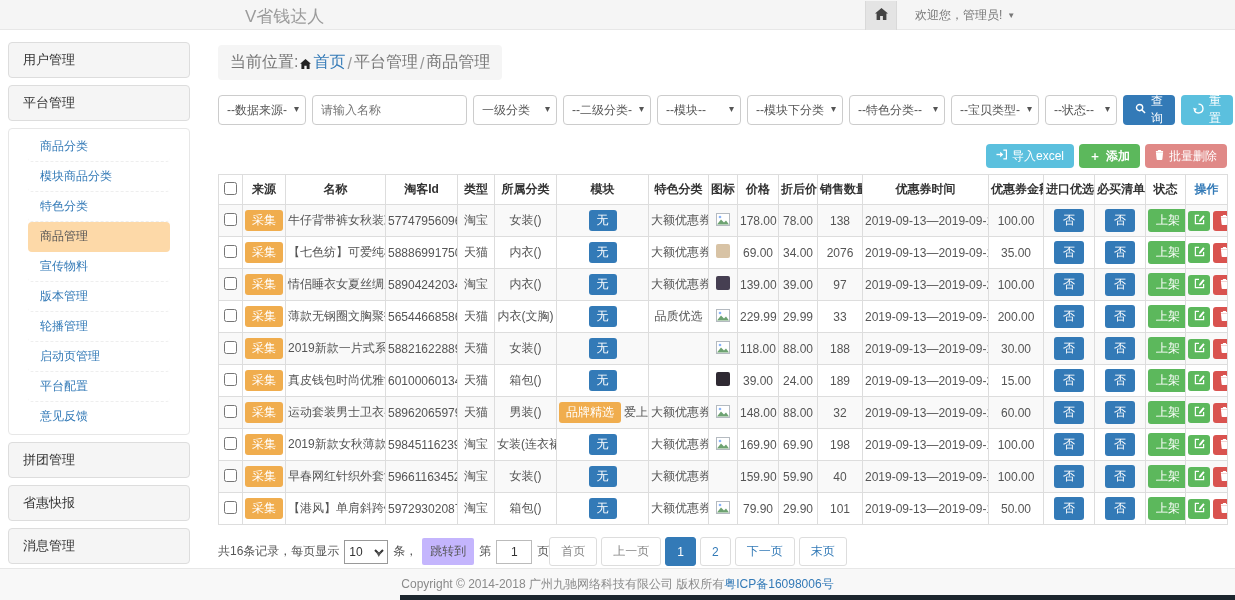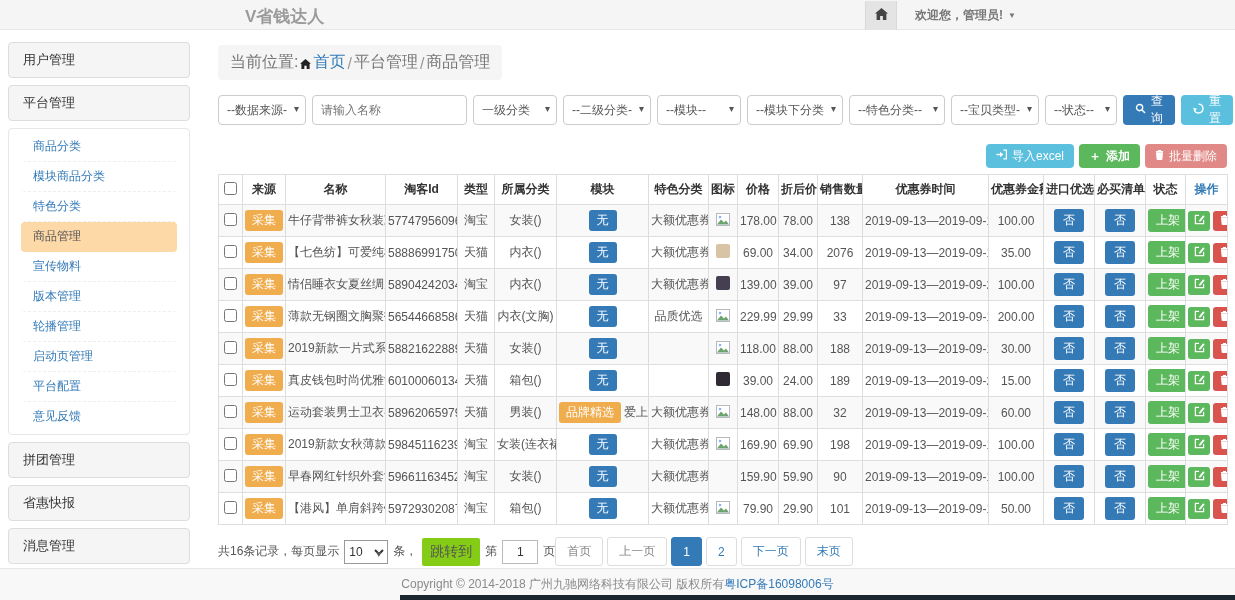--- a/index.html
+++ b/index.html
@@ -1,31 +1,31 @@
 <!DOCTYPE html>
 <html><head>
 <meta charset="utf-8">
 <style>
   *{margin:0;padding:0;box-sizing:border-box;}
   html,body{width:1235px;height:600px;}
   body{position:relative;font-family:"Liberation Sans","DejaVu Sans",sans-serif;background:#fff;overflow:hidden;}
 
   
-  .topbar{height:30px;background:#f5f5f5;border-bottom:1px solid #e7e7e7;position:relative;font-weight:bold;}
+  .topbar{height:30px;background:#f5f5f5;border-bottom:1px solid #e7e7e7;position:relative;}
   .brand{position:absolute;left:245px;top:5px;color:#9b9b9b;font-size:17px;}
   .top-right{position:absolute;left:865px;top:0;height:30px;display:flex;align-items:center;}
   .home-box{width:32px;height:29px;background:#e4e4e4;border-left:1px solid #d9d9d9;border-right:1px solid #d9d9d9;display:flex;align-items:center;justify-content:center;cursor:pointer;}
   .welcome{margin-left:18px;font-size:12px;color:#777;display:flex;align-items:center;gap:5px;cursor:pointer;}
   .caret{font-size:8px;color:#777;}
 
   
   .sidebar{position:absolute;left:8px;top:42px;width:182px;}
   .side-title{color:#337ab7;font-size:15px;font-weight:bold;padding:12px 4px 14px;}
   .side-panel{background:#f5f5f5;border:1px solid #ddd;border-radius:4px;padding:8px 14px;font-size:13px;color:#333;margin-bottom:7px;cursor:pointer;}
-  .side-sub{background:#fff;border:1px solid #e7e7e7;border-radius:4px;margin-bottom:7px;padding:3px 12px;}
+  .side-sub{background:#fff;border:1px solid #e7e7e7;border-radius:4px;margin-bottom:7px;padding:3px 19px;}
   .side-link{color:#337ab7;font-size:12px;padding:6px 12px;border-bottom:1px dashed #eee;cursor:pointer;border-radius:4px;}
   .side-link:last-child{border-bottom:none;}
   .side-link.active{background:#fdd9a8;color:#555;border-bottom-color:transparent;}
 
   
   .main{position:absolute;left:218px;top:45px;width:1009px;}
   .breadcrumb{display:inline-flex;align-items:flex-end;gap:2px;background:#f5f5f5;border-radius:4px;padding:7px 12px;font-size:16px;color:#777;}
   .bc-home{color:#337ab7;cursor:pointer;}
   .bc-sep{color:#999;}
 
@@ -54,21 +54,21 @@
   .btn-no{background:#337ab7;color:#fff;border:none;border-radius:3px;padding:3px 9px;font-size:12px;cursor:pointer;}
   .btn-on{background:#5cb85c;color:#fff;border:none;border-radius:3px;padding:3px 8px;font-size:12px;cursor:pointer;}
   .op-btn{display:inline-flex;align-items:center;justify-content:center;width:22px;height:20px;border:none;border-radius:3px;cursor:pointer;vertical-align:middle;}
   .op-edit{background:#5cb85c;margin-right:3px;}
   .op-del{background:#d9534f;}
   .thumb{width:14px;height:14px;border-radius:2px;display:inline-block;}
 
   .pagebar{display:flex;align-items:center;margin-top:12px;font-size:12px;color:#555;}
   .pagebar .left{display:flex;align-items:center;gap:5px;}
   .ps-sel{height:24px;border:1px solid #999;font-size:12px;background:#fff;color:#333;}
-  .jump-btn{background:#84cc16;border:none;padding:5px 8px;font-size:14px;color:#555;border-radius:2px;cursor:pointer;}
+  .jump-btn{background:#c4b5fd;border:none;padding:5px 8px;font-size:12px;color:#555;border-radius:2px;cursor:pointer;}
   .jump-input{width:36px;height:24px;border:1px solid #bbb;font-size:12px;text-align:center;color:#333;}
   .pages{display:flex;gap:4px;}
   .page-btn{border:1px solid #ddd;background:#fff;border-radius:3px;padding:5px 11px;font-size:12px;color:#337ab7;cursor:pointer;}
   .page-btn.muted{color:#868686;}
   .page-btn.active{background:#337ab7;color:#fff;border-color:#337ab7;}
 
   .footer{position:absolute;left:0;right:0;bottom:0;height:32px;background:#f8f8f8;border-top:1px solid #e7e7e7;display:flex;align-items:center;justify-content:center;font-size:12px;color:#8a8a8a;z-index:5;}
   .footer .icp{color:#337ab7;cursor:pointer;}
   .dark-strip{position:absolute;left:400px;right:0;bottom:0;height:5px;background:#1c262e;z-index:6;}
 </style>
@@ -479,21 +479,21 @@
           <td><span class="badge-warn">采集</span></td>
           <td>早春网红针织外套女春...</td>
           <td>596611634525</td>
           <td>淘宝</td>
           <td>女装()</td>
           <td><span class="badge-blue">无</span></td>
           <td>大额优惠券</td>
           <td></td>
           <td>159.90</td>
           <td>59.90</td>
-          <td>90</td>
+          <td>40</td>
           <td>2019-09-13—2019-09-17</td>
           <td>100.00</td>
           <td><button class="btn-no">否</button></td>
           <td><button class="btn-no">否</button></td>
           <td><button class="btn-on">上架</button></td>
           <td><button class="op-btn op-edit">
               <span><svg width="11" height="11" viewBox="0 0 12 12">
                   <path fill="none" stroke="#fff" stroke-width="1.3" d="M10.5 6.5v4h-9v-9h4"></path>
                   <path fill="#fff" d="M5.8 6.6 L10 1.4 L11.6 2.8 L7.4 8 L5.5 8.5 Z"></path>
                 </svg></span>

